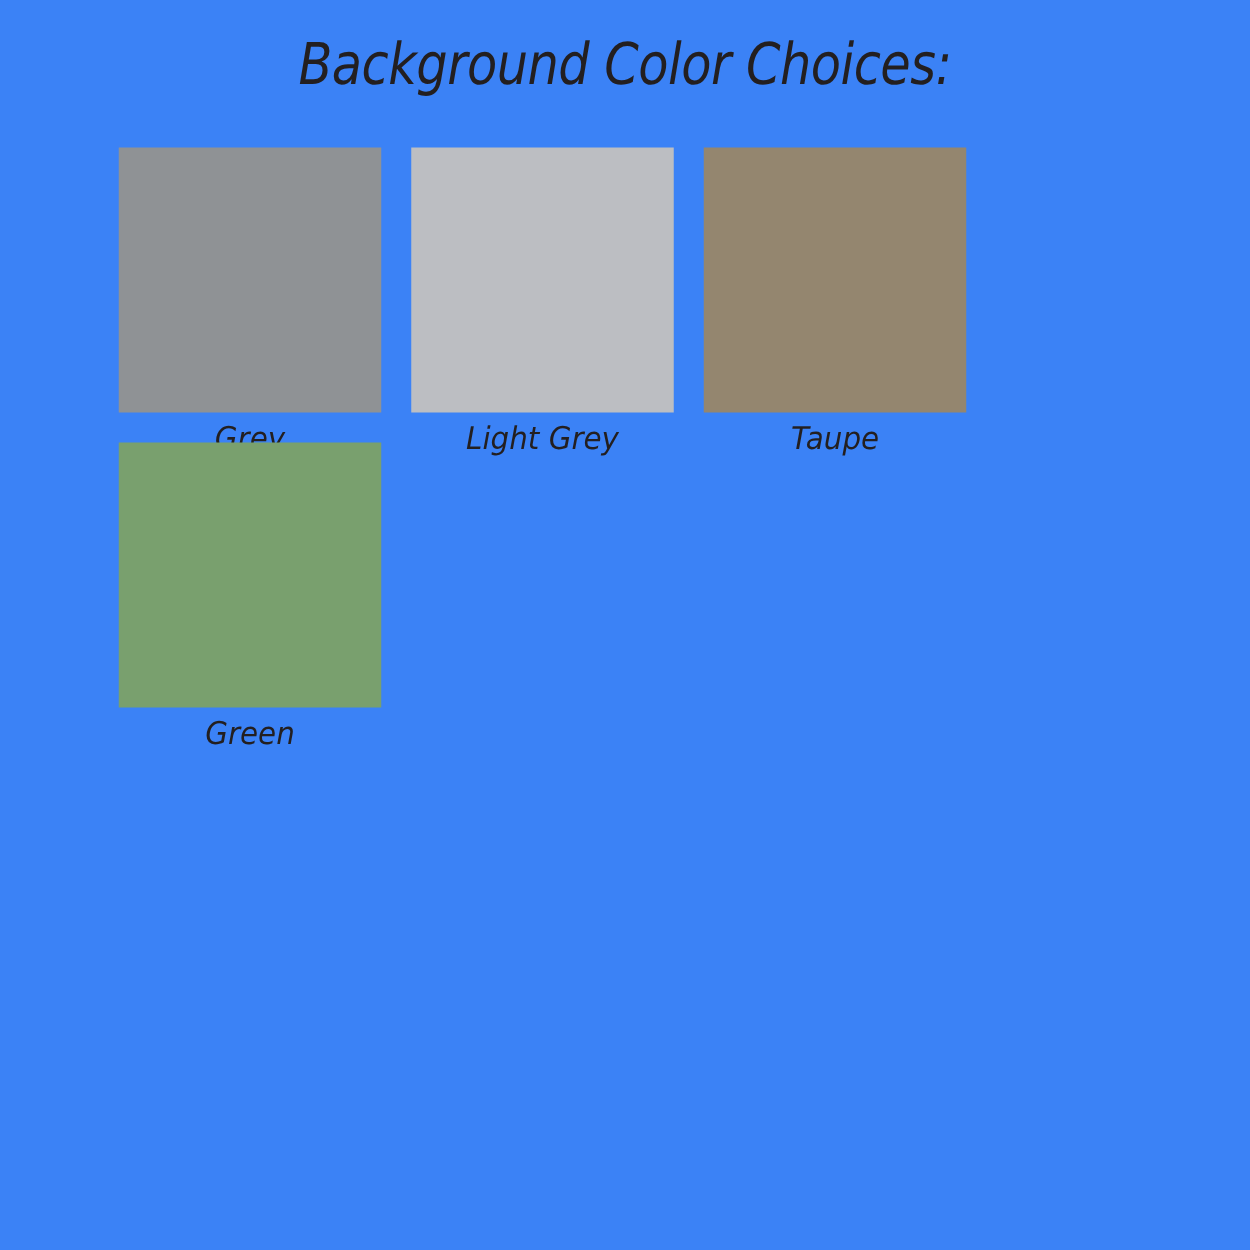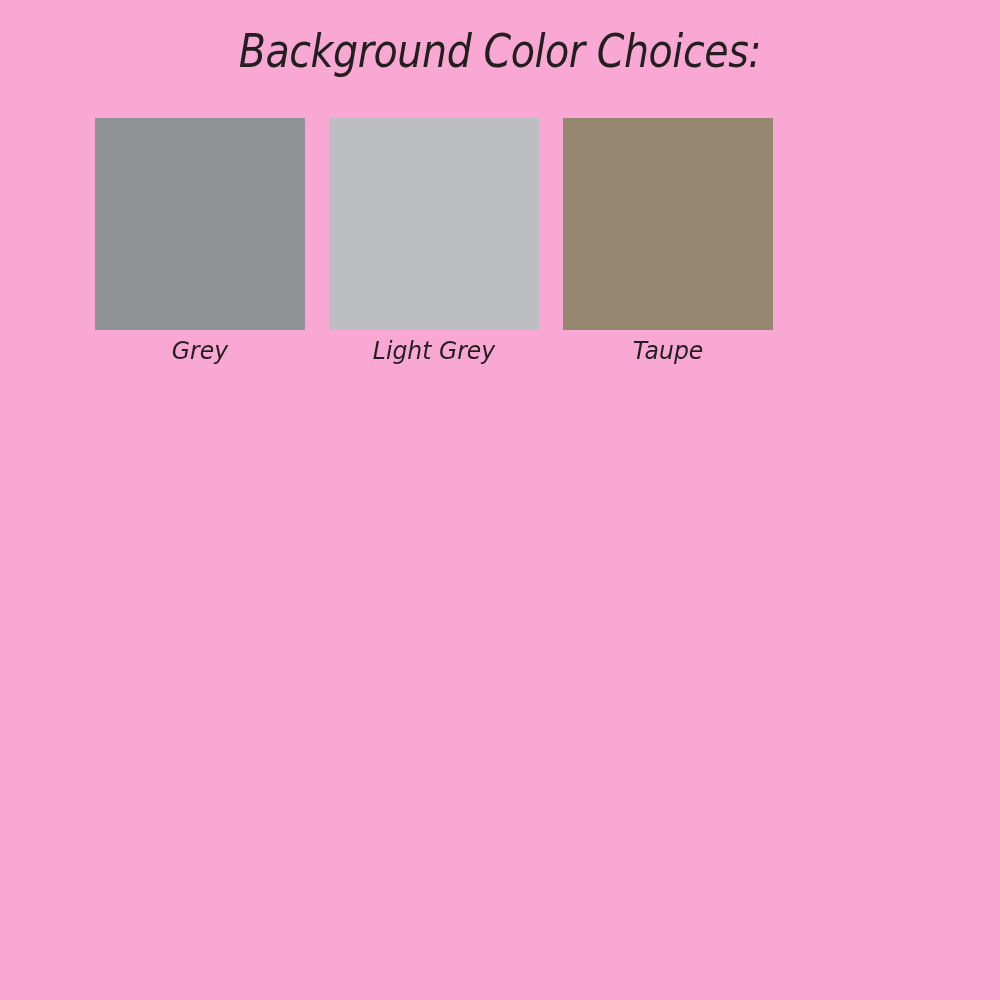--- a/index.html
+++ b/index.html
@@ -81,21 +81,21 @@
     font-weight: 400;
     color: #231f20;
     transform: scaleX(0.94);
     transform-origin: 50% 50%;
     white-space: nowrap;
   }
 </style>
 </head>
 <body>
 
-<div id="page" style="background: #f9a8d4;">
+<div id="page" style="background: #3b82f6;">
 
   <div class="page-title" style="color: rgb(35, 31, 32);">Background Color Choices:</div>
 
   <div class="swatch-grid">
 
     <div class="swatch-cell">
       <div class="swatch-chip" style="background: rgb(143, 146, 149);"></div>
       <div class="swatch-label" style="color: rgb(35, 31, 32);">Grey</div>
     </div>
 
@@ -106,16 +106,20 @@
 
     <div class="swatch-cell">
       <div class="swatch-chip" style="background: rgb(148, 134, 111);"></div>
       <div class="swatch-label" style="color: rgb(35, 31, 32);">Taupe</div>
     </div>
 
 
 
 
 
+    <div class="swatch-cell">
+      <div class="swatch-chip" style="background: rgb(121, 160, 110);"></div>
+      <div class="swatch-label" style="color: rgb(35, 31, 32);">Green</div>
+    </div>
 
 
   </div>
 </div>
 
 </body></html>

